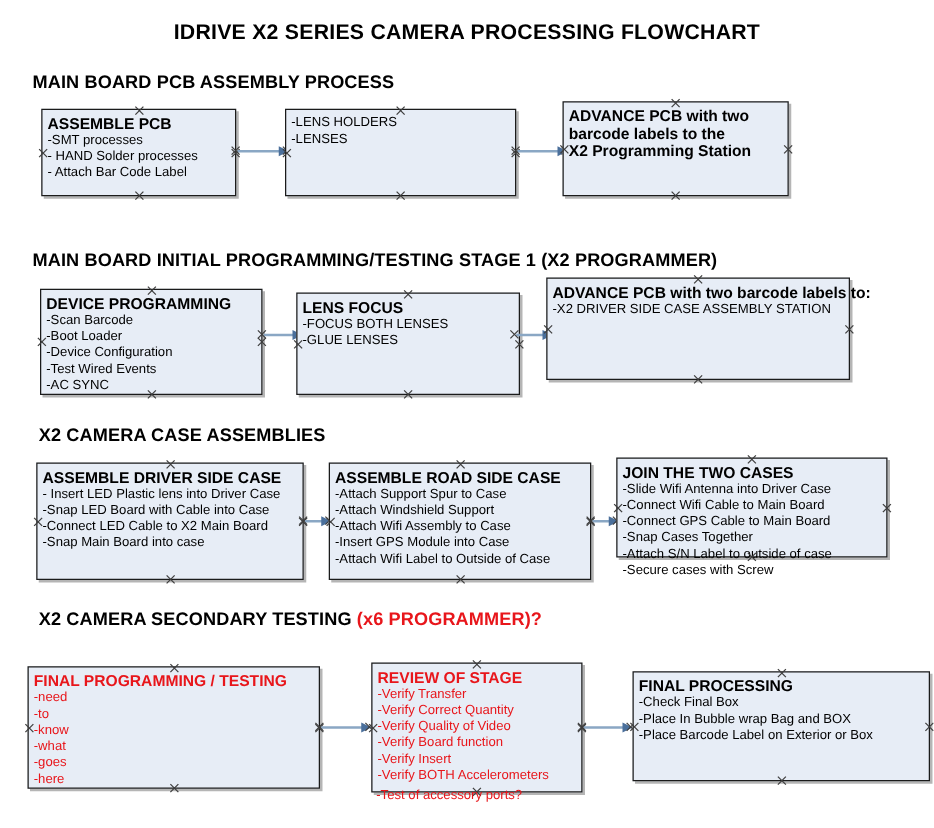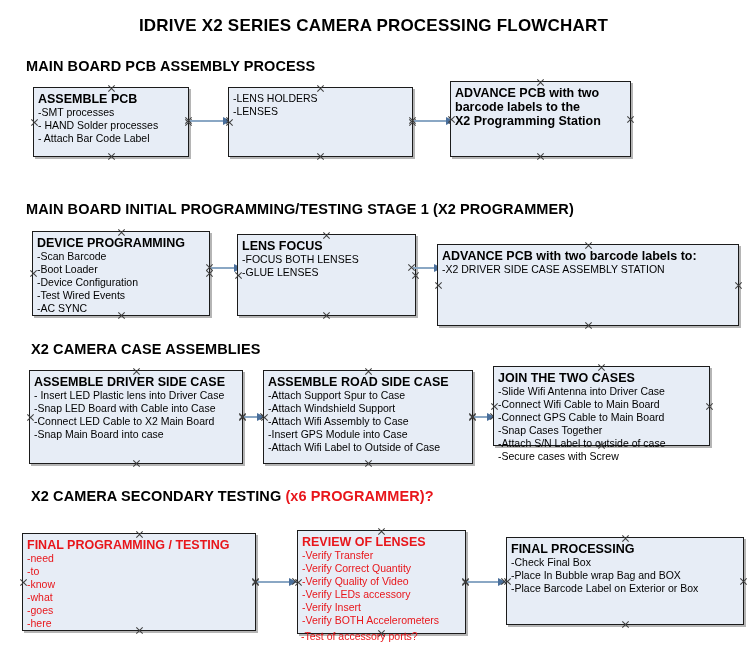--- a/index.html
+++ b/index.html
@@ -195,21 +195,21 @@
     <span class="handle" style="left:0;top:50%;"></span>
     <span class="handle" style="left:100%;top:50%;"></span>
   </div>
 
   <div class="conn" style="left:413px;top:267px;width:22px;">
     <span class="tailx"></span>
     <span class="arrow"></span>
     <span class="headx"></span>
   </div>
 
-  <div class="box" style="left:437px;top:244px;width:302px;height:82px;">
+  <div class="box" style="left:437px;top:222px;width:243px;height:82px;">
     <div class="body">
       <div class="bhead">ADVANCE PCB with two barcode labels to:</div>
       <div class="bline">-X2 DRIVER  SIDE  CASE  ASSEMBLY STATION</div>
     </div>
     <span class="handle" style="left:50%;top:0;"></span>
     <span class="handle" style="left:50%;top:100%;"></span>
     <span class="handle" style="left:0;top:50%;"></span>
     <span class="handle" style="left:100%;top:50%;"></span>
   </div>
 
@@ -295,25 +295,25 @@
   </div>
 
   <div class="conn" style="left:257px;top:581px;width:33px;">
     <span class="tailx"></span>
     <span class="arrow"></span>
     <span class="headx"></span>
   </div>
 
   <div class="box red" style="left:297px;top:530px;width:169px;height:104px;">
     <div class="body">
-      <div class="bhead">REVIEW OF LENSES</div>
+      <div class="bhead">REVIEW OF STAGE</div>
       <div class="bline">-Verify Transfer</div>
       <div class="bline">-Verify Correct Quantity</div>
       <div class="bline">-Verify Quality of Video</div>
-      <div class="bline">-Verify LEDs accessory</div>
+      <div class="bline">-Verify Board function</div>
       <div class="bline">-Verify Insert</div>
       <div class="bline">-Verify BOTH Accelerometers</div>
     </div>
     <span class="handle" style="left:50%;top:0;"></span>
     <span class="handle" style="left:50%;top:100%;"></span>
     <span class="handle" style="left:0;top:50%;"></span>
     <span class="handle" style="left:100%;top:50%;"></span>
   </div>
 
   <div class="overflow-line" style="left:301px;top:630px;">-Test of accessory ports?</div>

